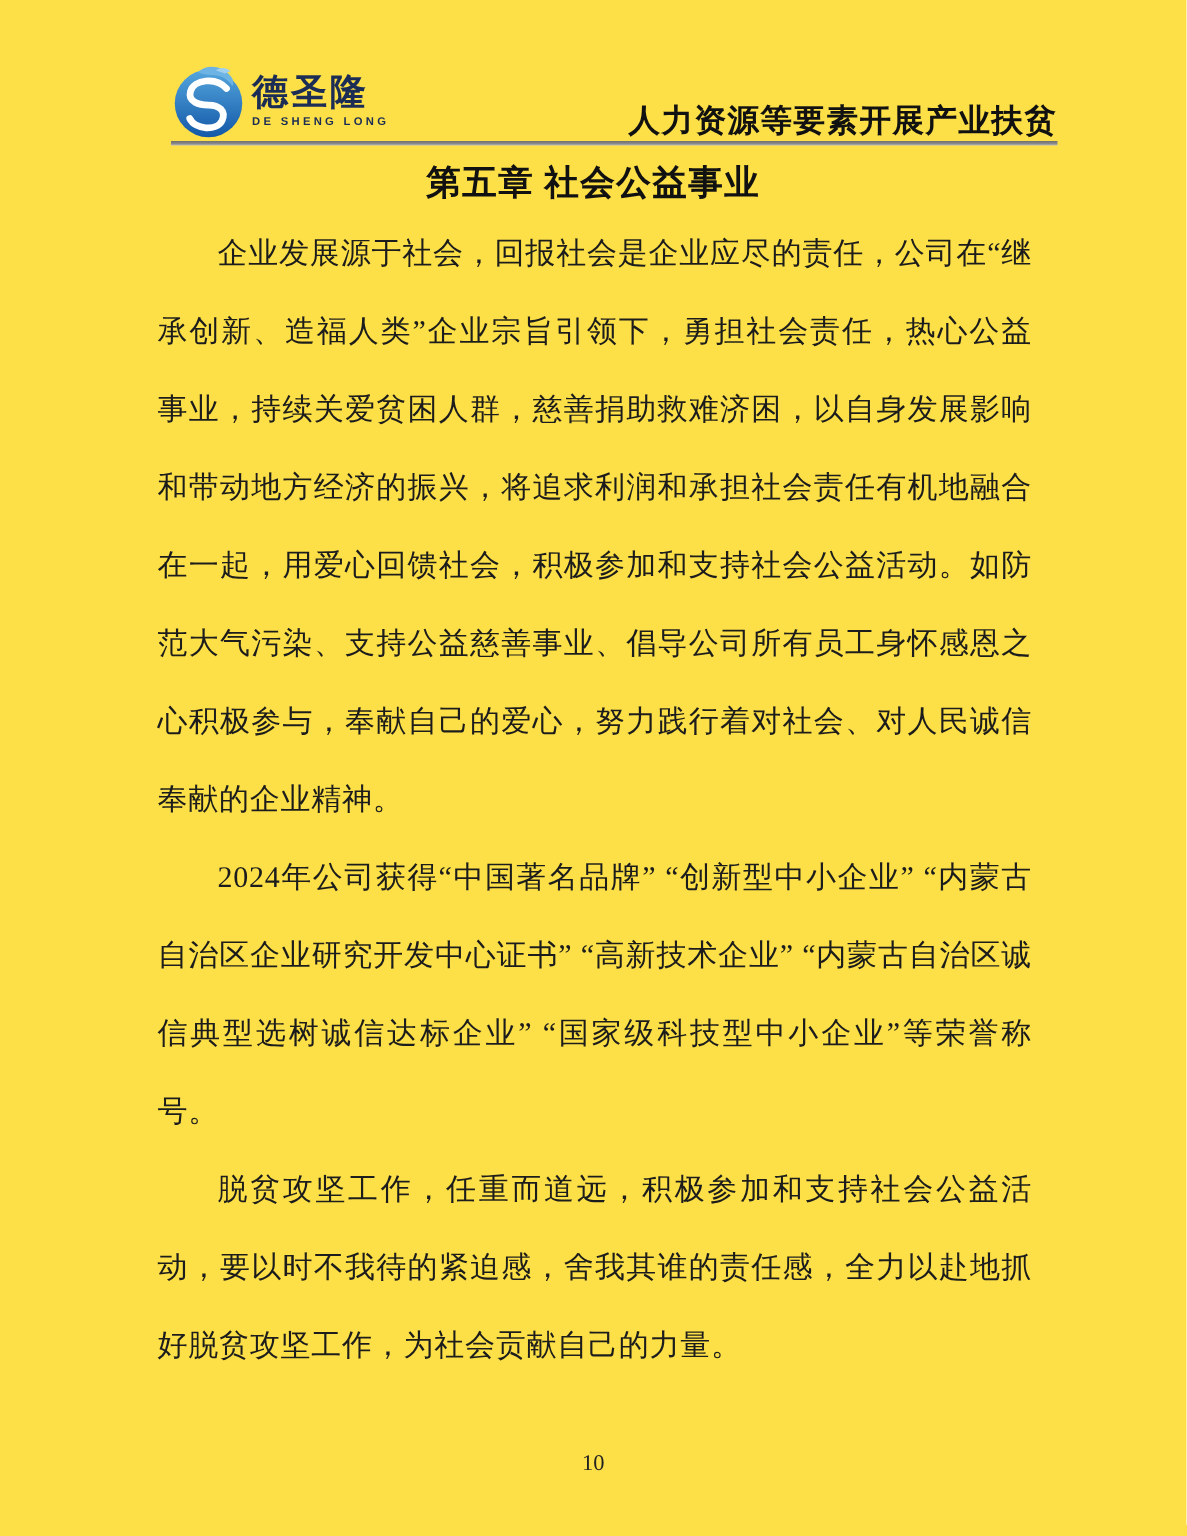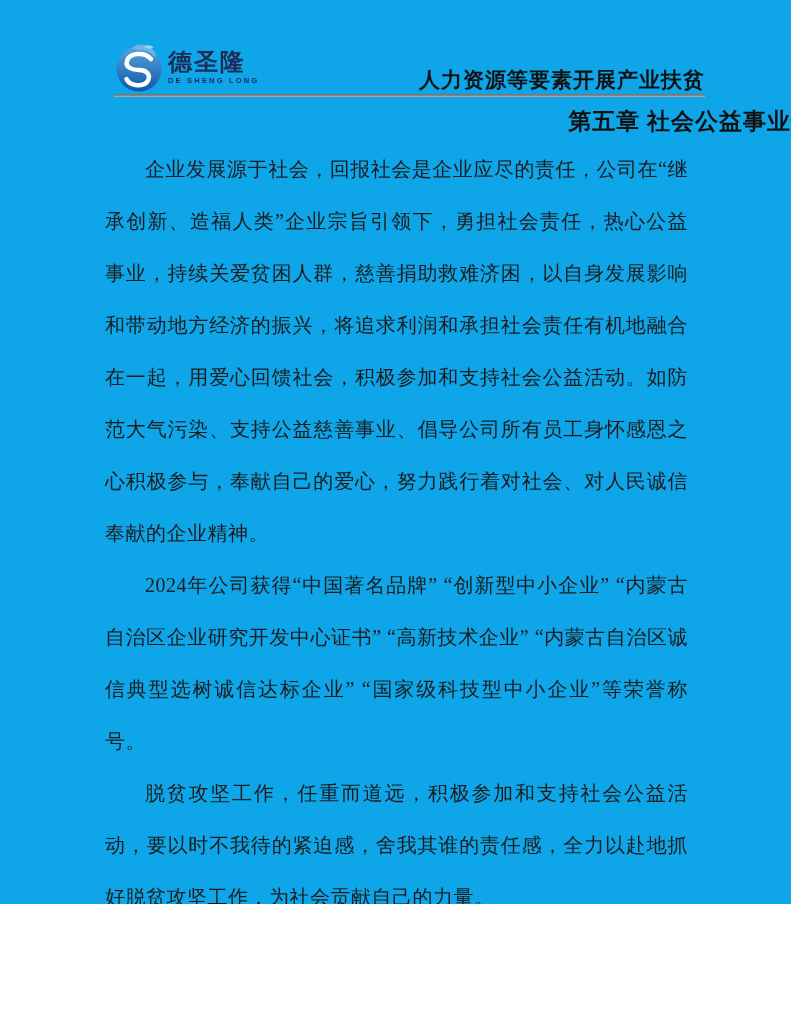--- a/index.html
+++ b/index.html
@@ -3,22 +3,22 @@
 <meta charset="utf-8">
 <style>
   html, body {
     margin: 0;
     padding: 0;
     background: #ffffff;
   }
   .page {
     position: relative;
     width: 791px;
-    height: 904px;
-    background: #0ea5e9;
+    height: 1024px;
+    background: #fde047;
     overflow: hidden;
     font-family: "Liberation Serif", "DejaVu Serif", serif;
     color: #1c1c1c;
   }
 
   
   .header {
     position: absolute;
     left: 114px;
     right: 86px;
@@ -76,21 +76,21 @@
     height: 3px;
     background: linear-gradient(to bottom, #6f6f6f 0%, #8a8a8a 60%, #bdbdbd 100%);
   }
 
   
   .doc-title {
     position: absolute;
     left: 0;
     right: 0;
     top: 106px;
-    text-align: right;
+    text-align: center;
     font-size: 23px;
     font-weight: bold;
     letter-spacing: 1px;
     color: #111;
   }
   .body-text {
     position: absolute;
     left: 105px;
     width: 583px;
     top: 143px;

